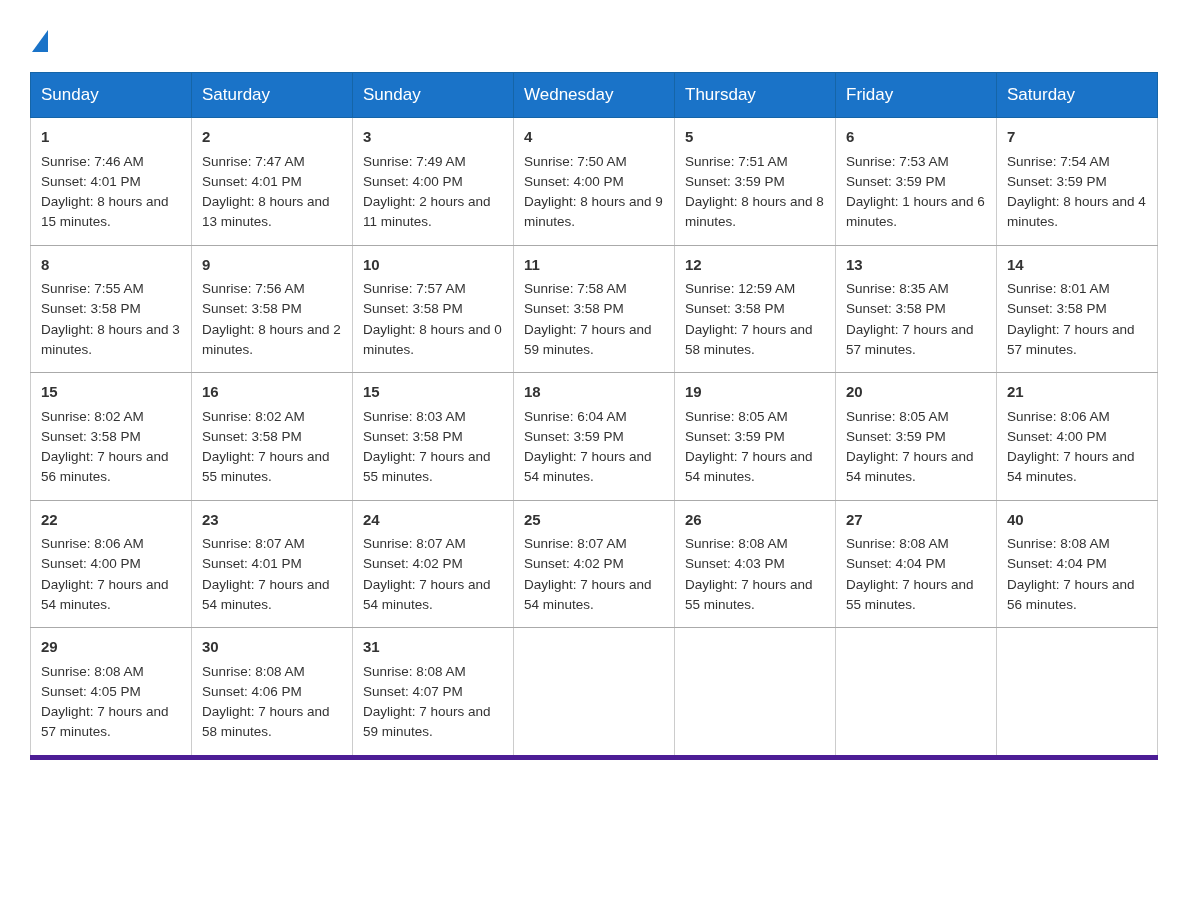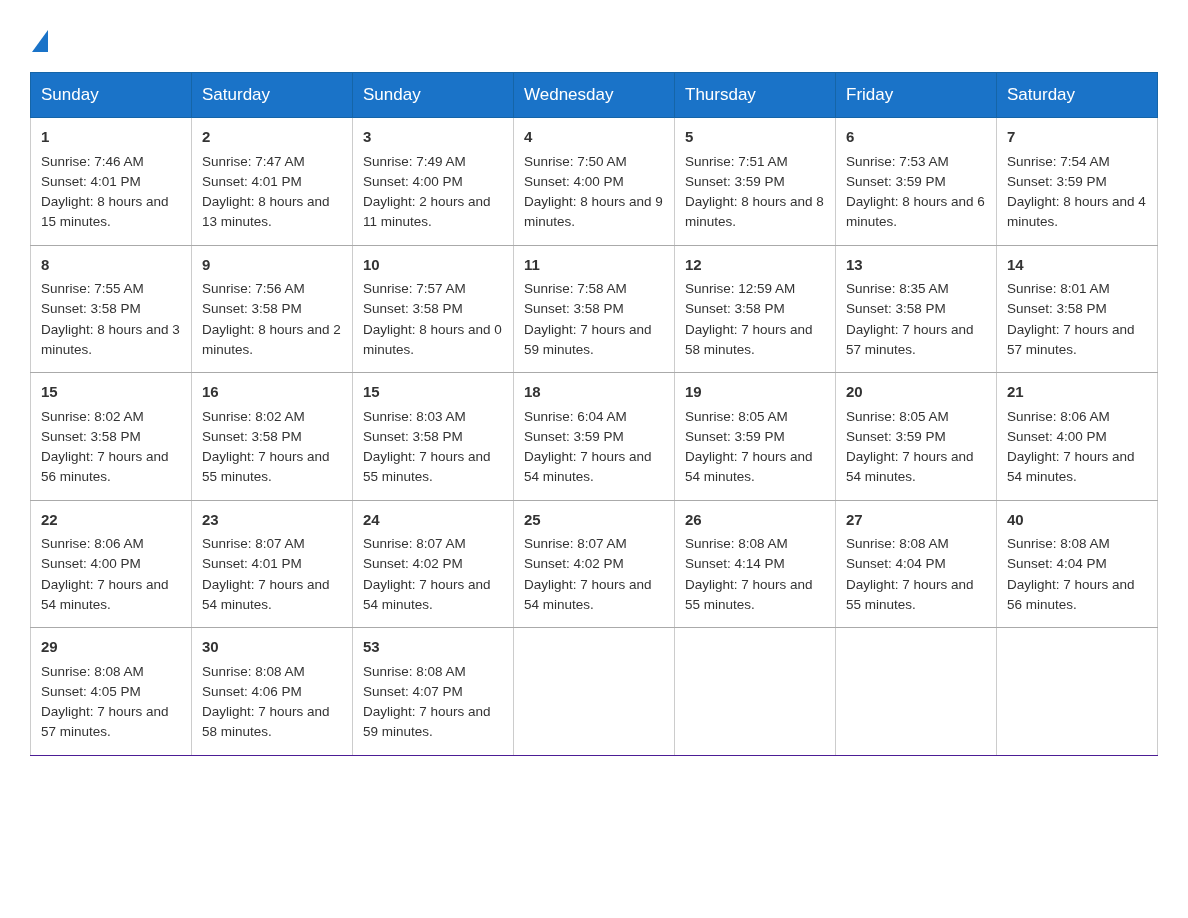--- a/index.html
+++ b/index.html
@@ -79,21 +79,21 @@
     }
     .calendar td .day-num {
       font-size: 15px;
       font-weight: bold;
       margin-bottom: 3px;
     }
     .calendar tr td {
       border-bottom: 1px solid #aaa;
     }
     .calendar tbody tr:last-child td {
-      border-bottom: 1px solid #4c1d95;
+      border-bottom: 5px solid #4c1d95;
     }
     .week-row td {
       min-height: 90px;
     }
     .empty-cell {
       background: #fff;
     }
   </style>
 </head>
 <body>
@@ -153,21 +153,21 @@
         <td>
           <div class="day-num">5</div>
           <div>Sunrise: 7:51 AM</div>
           <div>Sunset: 3:59 PM</div>
           <div>Daylight: 8 hours and 8 minutes.</div>
         </td>
         <td>
           <div class="day-num">6</div>
           <div>Sunrise: 7:53 AM</div>
           <div>Sunset: 3:59 PM</div>
-          <div>Daylight: 8 hours and 6 minutes.</div>
+          <div>Daylight: 1 hours and 6 minutes.</div>
         </td>
         <td>
           <div class="day-num">7</div>
           <div>Sunrise: 7:54 AM</div>
           <div>Sunset: 3:59 PM</div>
           <div>Daylight: 8 hours and 4 minutes.</div>
         </td>
       </tr>
       <tr class="week-row">
         <td>
@@ -278,21 +278,21 @@
         </td>
         <td>
           <div class="day-num">25</div>
           <div>Sunrise: 8:07 AM</div>
           <div>Sunset: 4:02 PM</div>
           <div>Daylight: 7 hours and 54 minutes.</div>
         </td>
         <td>
           <div class="day-num">26</div>
           <div>Sunrise: 8:08 AM</div>
-          <div>Sunset: 4:14 PM</div>
+          <div>Sunset: 4:03 PM</div>
           <div>Daylight: 7 hours and 55 minutes.</div>
         </td>
         <td>
           <div class="day-num">27</div>
           <div>Sunrise: 8:08 AM</div>
           <div>Sunset: 4:04 PM</div>
           <div>Daylight: 7 hours and 55 minutes.</div>
         </td>
         <td>
           <div class="day-num">40</div>
@@ -308,21 +308,21 @@
           <div>Sunset: 4:05 PM</div>
           <div>Daylight: 7 hours and 57 minutes.</div>
         </td>
         <td>
           <div class="day-num">30</div>
           <div>Sunrise: 8:08 AM</div>
           <div>Sunset: 4:06 PM</div>
           <div>Daylight: 7 hours and 58 minutes.</div>
         </td>
         <td>
-          <div class="day-num">53</div>
+          <div class="day-num">31</div>
           <div>Sunrise: 8:08 AM</div>
           <div>Sunset: 4:07 PM</div>
           <div>Daylight: 7 hours and 59 minutes.</div>
         </td>
         <td class="empty-cell"></td>
         <td class="empty-cell"></td>
         <td class="empty-cell"></td>
         <td class="empty-cell"></td>
       </tr>
     </tbody>

